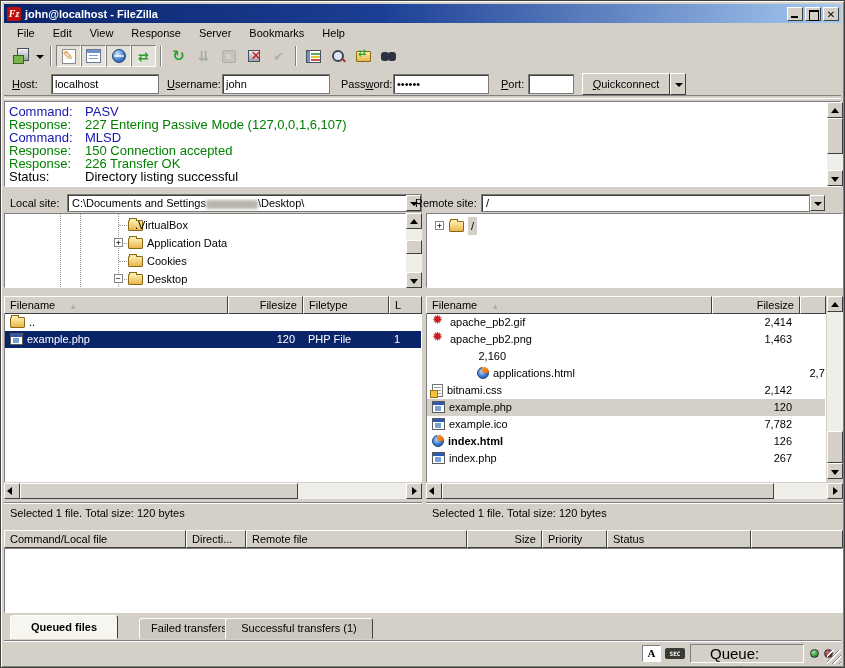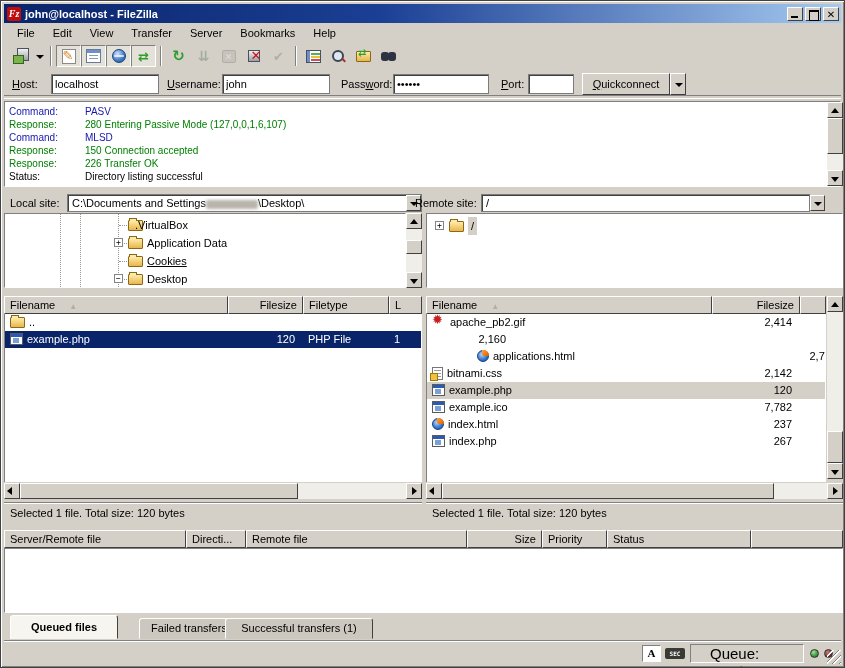--- a/index.html
+++ b/index.html
@@ -66,21 +66,21 @@
   #quickbar::after{content:"";position:absolute;left:0;right:0;bottom:0;height:2px;border-top:1px solid #808080;border-bottom:1px solid #fff;}
   .qlabel{position:absolute;top:9px;font-size:11px;color:#000;}
   .qfield{position:absolute;top:5px;height:20px;background:#fff;border:1px solid #7b7b7b;box-shadow:inset 1px 1px 0 #404040;
           font-size:11px;padding:0 3px;color:#000;}
   #qc-btn{position:absolute;left:578px;top:4px;width:88px;height:22px;background:#d4d0c8;border:1px solid;border-color:#fff #404040 #404040 #fff;
           font-size:11px;text-align:center;line-height:20px;}
   #qc-drop{position:absolute;left:666px;top:4px;width:16px;height:22px;background:#d4d0c8;border:1px solid;border-color:#fff #404040 #404040 #fff;}
   #qc-drop::after{content:"";position:absolute;left:4px;top:9px;border:4px solid transparent;border-top:4px solid #000;}
   
   #log{left:3px;top:100px;right:3px;height:86px;background:#fff;border:1px solid;border-color:#808080 #fff #fff #808080;padding:3px 0 0 4px;}
-  .logline{font-size:10px;line-height:13px;white-space:nowrap;display:flex;}
+  .logline{font-size:13px;line-height:13px;white-space:nowrap;display:flex;}
   .logline .ltag{width:76px;flex:none;}
   .lc-command{color:#1515b0;}
   .lc-response{color:#008000;}
   .lc-status{color:#000;}
   
   .sb-btn{position:absolute;background:#d4d0c8;border:1px solid;border-color:#fff #404040 #404040 #fff;width:16px;height:16px;}
   .arr{position:absolute;width:0;height:0;border:4px solid transparent;}
   .arr.up{left:3px;top:5px;border-bottom:5px solid #000;border-top:none;}
   .arr.dn{left:3px;top:6px;border-top:5px solid #000;border-bottom:none;}
   .arr.lf{left:2px;top:3px;border-right:5px solid #000;border-left:none;}
@@ -163,21 +163,21 @@
     <span id="title">john@localhost - FileZilla</span>
     <span class="winbtn min"></span>
     <span class="winbtn max"></span>
     <span class="winbtn close"></span>
   </div>
 
   <div id="menubar" class="abs">
       <span class="menu-item">File</span>
       <span class="menu-item">Edit</span>
       <span class="menu-item">View</span>
-      <span class="menu-item">Transfer</span>
+      <span class="menu-item">Response</span>
       <span class="menu-item">Server</span>
       <span class="menu-item">Bookmarks</span>
       <span class="menu-item">Help</span>
     </div>
 
   <div id="toolbar" class="abs">
       <div class="tb-btn">
         <div class="tbi i-site-manager"></div>
       </div>
       <div class="tb-btn dropdown">
@@ -240,21 +240,21 @@
     <div id="qc-drop"></div>
   </div>
 
   <div id="log" class="abs">
       <div class="logline lc-command">
         <span class="ltag">Command:</span>
         <span>PASV</span>
       </div>
       <div class="logline lc-response">
         <span class="ltag">Response:</span>
-        <span>280 Entering Passive Mode (127,0,0,1,6,107)</span>
+        <span>227 Entering Passive Mode (127,0,0,1,6,107)</span>
       </div>
       <div class="logline lc-command">
         <span class="ltag">Command:</span>
         <span>MLSD</span>
       </div>
       <div class="logline lc-response">
         <span class="ltag">Response:</span>
         <span>150 Connection accepted</span>
       </div>
       <div class="logline lc-response">
@@ -300,21 +300,21 @@
       </div>
       <div class="trow" style="left: 0px; top: 20px; width: 100%;">
         <span class="dot-stub" style="left: 114px; top: 9px; width: 8px;"></span>
         <span class="exp" style="left: 109px;">+</span>
         <span class="ico-folder" style="left: 123px;"></span>
         <span style="position: absolute; left: 142px; top: 0px;">Application Data</span>
       </div>
       <div class="trow" style="left: 0px; top: 38px; width: 100%;">
         <span class="dot-stub" style="left: 114px; top: 9px; width: 8px;"></span>
         <span class="ico-folder" style="left: 123px;"></span>
-        <span style="position: absolute; left: 142px; top: 0px; text-decoration: underline;">Cookies</span>
+        <span style="position: absolute; left: 142px; top: 0px;">Cookies</span>
       </div>
       <div class="trow" style="left: 0px; top: 56px; width: 100%;">
         <span class="dot-stub" style="left: 114px; top: 9px; width: 8px;"></span>
         <span class="exp" style="left: 109px;">−</span>
         <span class="ico-folder" style="left: 123px;"></span>
         <span style="position: absolute; left: 142px; top: 0px;">Desktop</span>
       </div>
     </div>
   <div class="sb-btn" style="left:405px;top:212px">
       <i class="arr up"></i>
@@ -360,41 +360,45 @@
       <div class="hcell" style="width: 88px; text-align: right;"><span>Filesize</span></div>
       <div class="hcell" style="width: 26px;"><span></span></div>
     </div>
 
   <div id="remotelist" class="listbody" style="left:425px;top:313px;width:400px;height:168px">
       <div class="lrow">
         <div class="lcell" style="width: 286px;"><span class="licon fi-image"></span><span>apache_pb2.gif</span></div>
         <div class="lcell num" style="width: 88px;">2,414</div>
       </div>
       <div class="lrow">
+        <div class="lcell" style="width: 286px;"><span class="licon fi-image"></span><span>apache_pb2.png</span></div>
+        <div class="lcell num" style="width: 88px;">1,463</div>
+      </div>
+      <div class="lrow">
         <div class="lcell num" style="width: 88px;">2,160</div>
       </div>
       <div class="lrow">
         <div class="lcell" style="width: 286px; margin-left: 45px;"><span class="licon fi-browser"></span><span>applications.html</span></div>
         <div class="lcell num" style="width: 88px;">2,713</div>
       </div>
       <div class="lrow">
         <div class="lcell" style="width: 286px;"><span class="licon fi-css"></span><span>bitnami.css</span></div>
         <div class="lcell num" style="width: 88px;">2,142</div>
       </div>
       <div class="lrow sel-inactive">
         <div class="lcell" style="width: 286px;"><span class="licon fi-app"></span><span>example.php</span></div>
         <div class="lcell num" style="width: 88px;">120</div>
       </div>
       <div class="lrow">
         <div class="lcell" style="width: 286px;"><span class="licon fi-app"></span><span>example.ico</span></div>
         <div class="lcell num" style="width: 88px;">7,782</div>
       </div>
       <div class="lrow">
-        <div class="lcell" style="width: 286px;"><span class="licon fi-browser"></span><span>index.html</span></div>
-        <div class="lcell num" style="width: 88px;">237</div>
+        <div class="lcell" style="width: 286px; font-weight: bold;"><span class="licon fi-browser"></span><span>index.html</span></div>
+        <div class="lcell num" style="width: 88px;">126</div>
       </div>
       <div class="lrow">
         <div class="lcell" style="width: 286px;"><span class="licon fi-app"></span><span>index.php</span></div>
         <div class="lcell num" style="width: 88px;">267</div>
       </div>
     </div>
 
   <div class="sb-btn" style="left:826px;top:295px">
       <i class="arr up"></i>
     </div>
@@ -419,21 +423,21 @@
   <div class="sb-track" style="left:441px;top:482px;width:385px;height:16px"></div>
   <div class="sb-thumb" style="left:441px;top:482px;width:332px;height:16px"></div>
   <div class="sb-btn" style="left:826px;top:482px">
       <i class="arr rt"></i>
     </div>
 
   <div class="pane-status" style="left:3px;top:501px;width:418px">Selected 1 file. Total size: 120 bytes</div>
   <div class="pane-status" style="left:425px;top:501px;width:417px">Selected 1 file. Total size: 120 bytes</div>
 
   <div class="hdr" style="left:3px;top:529px" id="queuehdr">
-      <div class="hcell" style="width: 182px;">Server/Remote file</div>
+      <div class="hcell" style="width: 182px;">Command/Local file</div>
       <div class="hcell" style="width: 60px;">Directi...</div>
       <div class="hcell" style="width: 221px;">Remote file</div>
       <div class="hcell" style="width: 75px; text-align: right;">Size</div>
       <div class="hcell" style="width: 65px;">Priority</div>
       <div class="hcell" style="width: 144px;">Status</div>
       <div class="hcell" style="width: 92px;"></div>
     </div>
   <div id="queuebody" class="abs" style="left:3px;top:547px;width:839px;height:65px"></div>
 
   <div class="abs" id="tabsrow" style="left:3px;top:612px;right:3px;height:26px">

